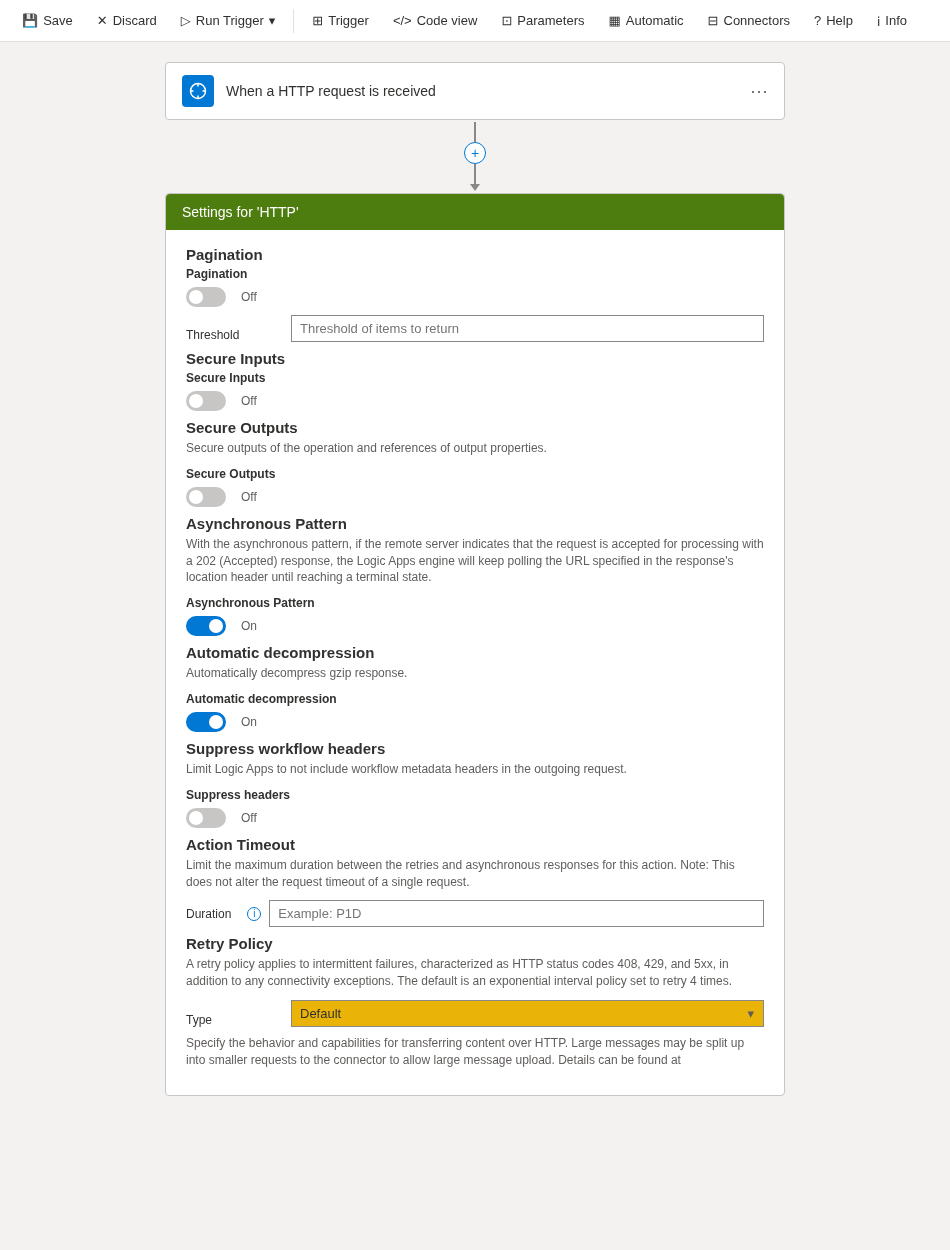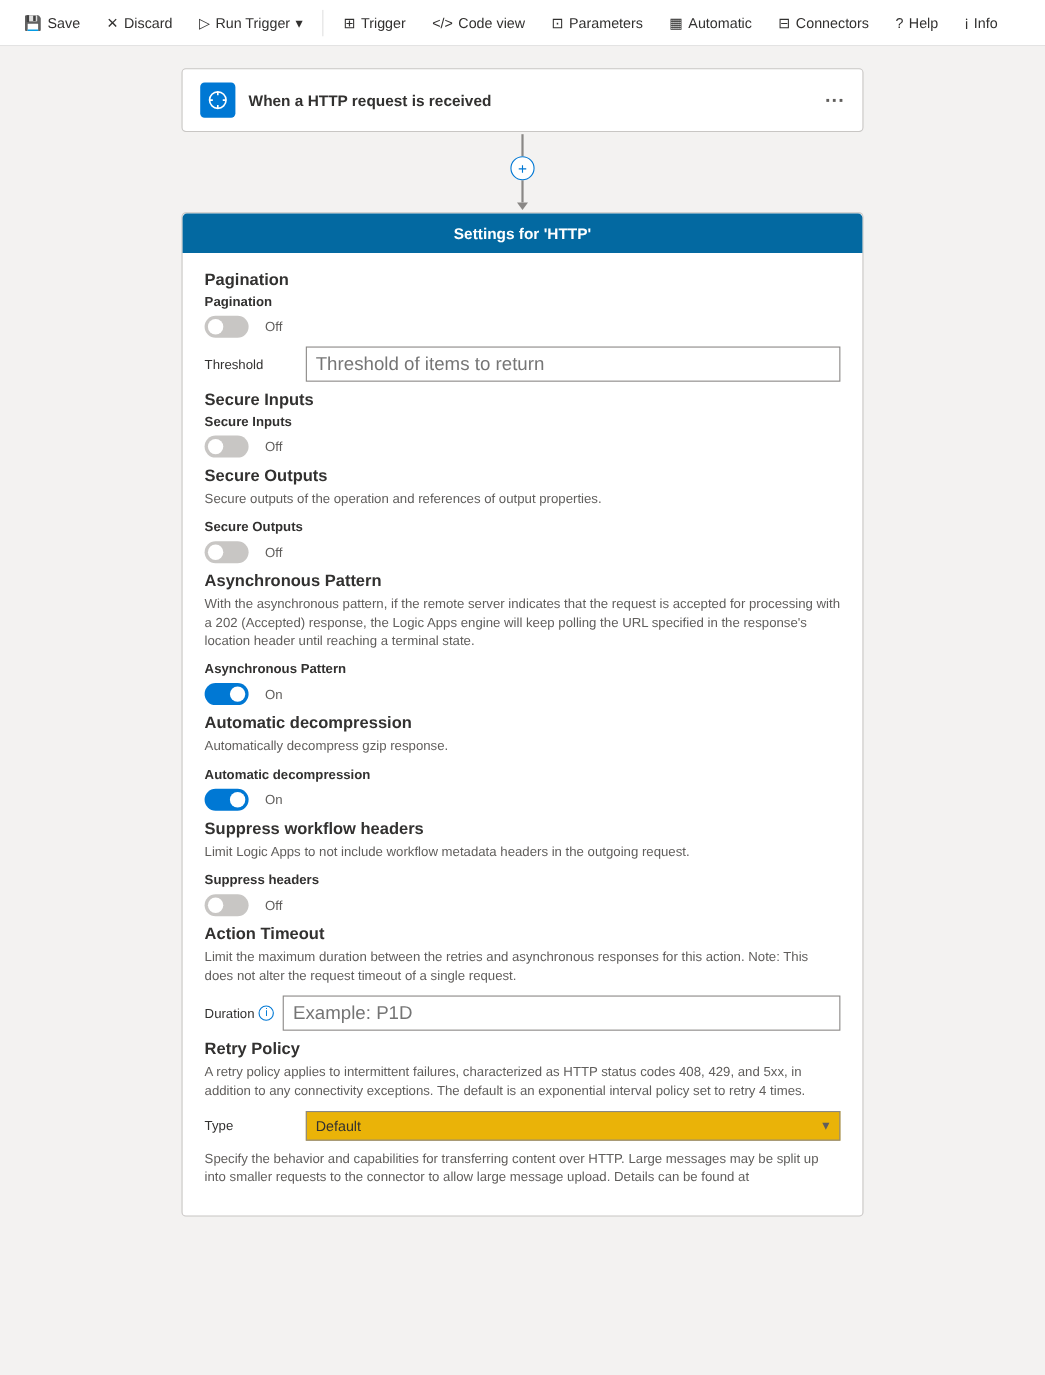--- a/index.html
+++ b/index.html
@@ -22,21 +22,21 @@
     .canvas {
       background: #f3f2f1; padding: 20px; display: flex;
       flex-direction: column; align-items: center;
     }
 
     
     .trigger-card {
       background: #fff; border: 1px solid #c8c6c4;
       border-radius: 4px; width: 620px;
       display: flex; align-items: center; padding: 12px 16px;
-      gap: 12px; position: relative; font-weight: bold;
+      gap: 12px; position: relative;
     }
     .trigger-icon-bg {
       width: 32px; height: 32px; background: #0078d4;
       border-radius: 4px; display: flex; align-items: center;
       justify-content: center; color: #fff; font-size: 16px;
     }
     .trigger-title { flex: 1; font-size: 14px; color: #323130; }
     .trigger-more { color: #605e5c; cursor: pointer; font-size: 18px; }
 
     
@@ -59,24 +59,23 @@
       border-right: 5px solid transparent;
       border-top: 7px solid #8a8886;
     }
 
     
     .settings-panel {
       background: #fff; border: 1px solid #c8c6c4;
       border-radius: 4px; width: 620px;
     }
     .settings-header {
-      background: #0369a1; color: #fff;
-      padding: 10px 16px; font-size: 14px; font-weight: 700;
+      background: #4d7c0f; color: #fff;
+      padding: 10px 16px; font-size: 14px; font-weight: 400;
       border-radius: 4px 4px 0 0;
-      text-align: center;
     }
     .settings-body { padding: 16px 20px; }
 
     
     .section { margin-bottom: 8px; }
     .section-title { font-size: 15px; font-weight: 600; color: #323130; margin-bottom: 4px; }
     .section-desc { font-size: 12px; color: #605e5c; margin-bottom: 10px; line-height: 1.4; }
 
     
     .toggle-row { display: flex; flex-direction: column; gap: 6px; }
@@ -91,41 +90,41 @@
     .toggle-thumb {
       width: 14px; height: 14px; background: #fff;
       border-radius: 50%; position: absolute; top: 3px;
       transition: left 0.2s;
     }
     .toggle.off .toggle-thumb { left: 3px; }
     .toggle.on .toggle-thumb { left: 23px; }
     .toggle-state { font-size: 12px; color: #605e5c; }
 
     
-    .input-row { display: flex; align-items: center; gap: 12px; margin-top: 8px; }
+    .input-row { display: flex; align-items: flex-end; gap: 25px; margin-top: 8px; }
     .input-label { font-size: 12px; color: #323130; min-width: 80px; }
     .text-input {
       flex: 1; border: 1px solid #8a8886; padding: 5px 8px;
-      font-size: 17px; color: #a19f9d; outline: none;
+      font-size: 13px; color: #a19f9d; outline: none;
     }
 
     
     .select-wrapper { position: relative; flex: 1; }
     .select-input {
       width: 100%; border: 1px solid #8a8886; padding: 5px 30px 5px 8px;
       font-size: 13px; color: #323130; background: #eab308;
       appearance: none; cursor: pointer; outline: none;
     }
     .select-arrow {
       position: absolute; right: 10px; top: 50%;
       transform: translateY(-50%); color: #605e5c; pointer-events: none;
     }
 
     .duration-row { display: flex; align-items: center; gap: 8px; margin-top: 8px; }
-    .duration-label { font-size: 12px; color: #323130; display: flex; align-items: center; gap: 4px; }
+    .duration-label { font-size: 12px; color: #323130; display: flex; align-items: center; gap: 16px; }
     .info-icon { 
       width: 14px; height: 14px; border-radius: 50%; border: 1px solid #0078d4;
       color: #0078d4; display: inline-flex; align-items: center; justify-content: center;
       font-size: 10px; cursor: pointer;
     }
   </style>
 </head>
 <body>
 
 <div class="toolbar">

